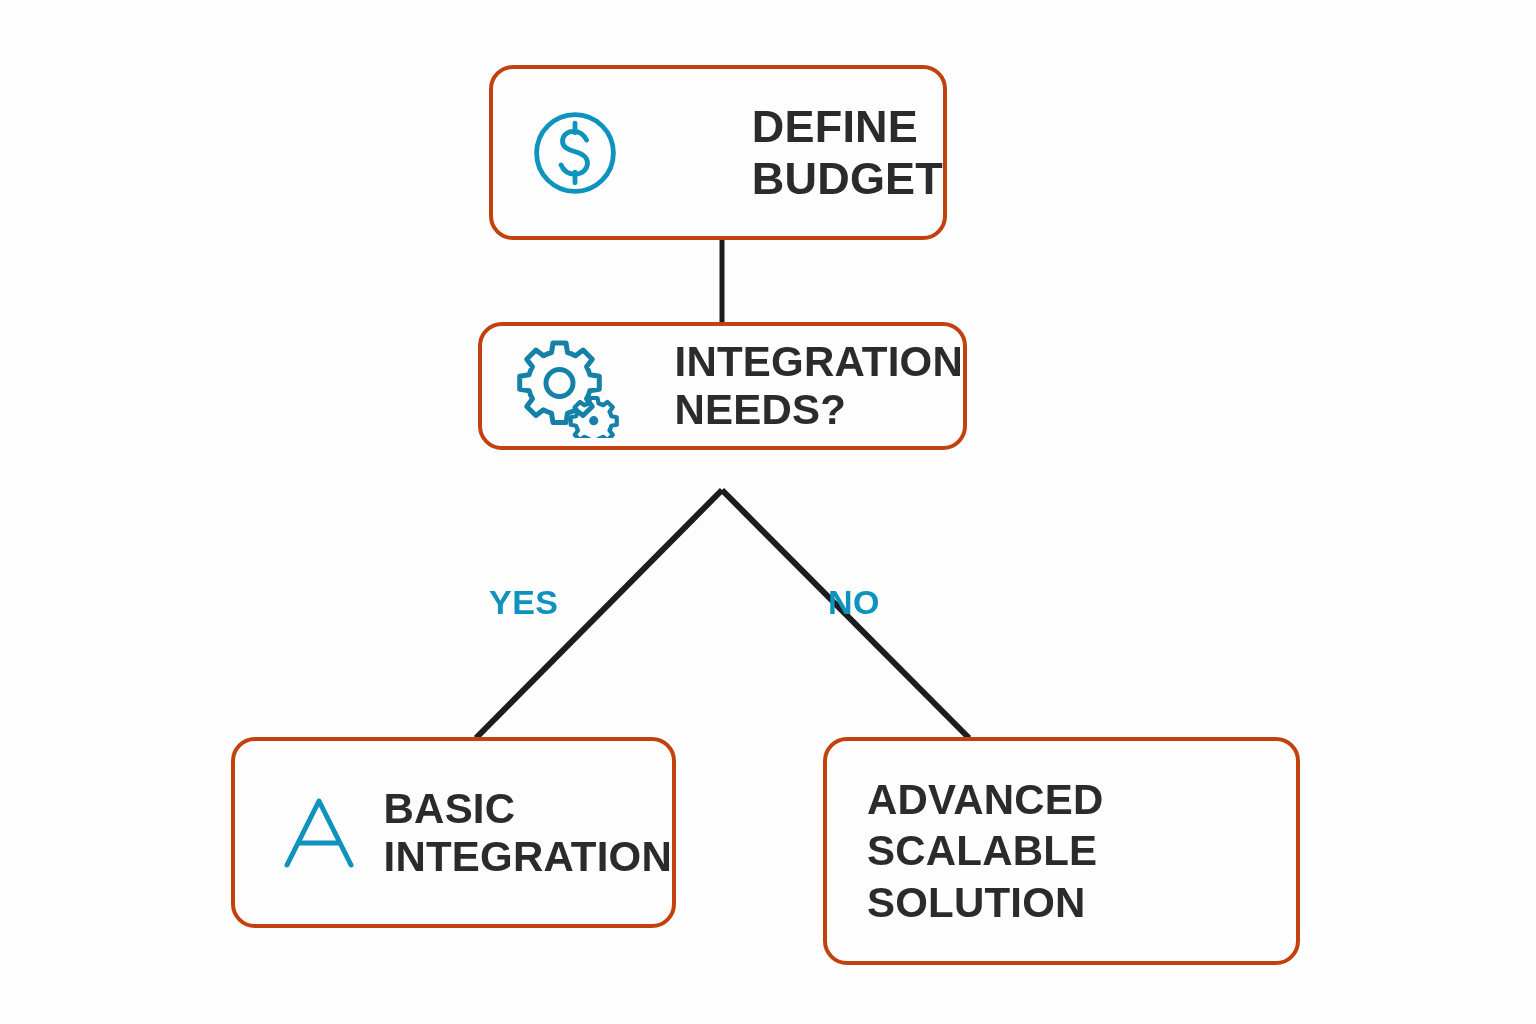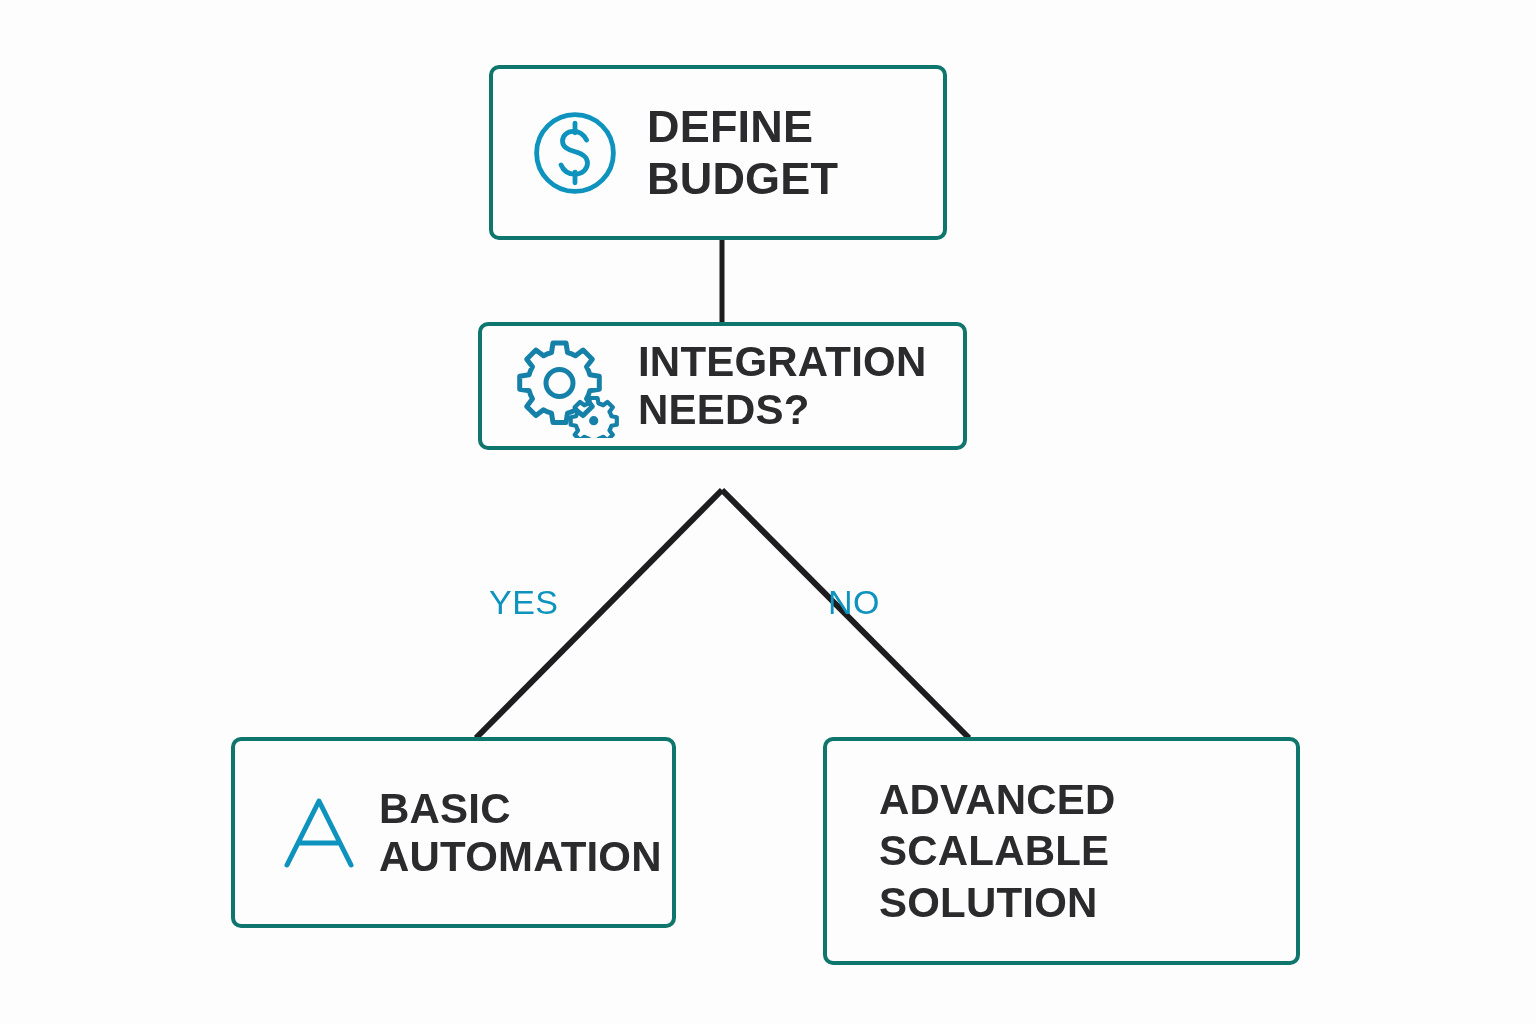--- a/index.html
+++ b/index.html
@@ -30,26 +30,27 @@
     top: 0;
     width: 1536px;
     height: 1024px;
     z-index: 1;
   }
 
   .node {
     position: absolute;
     z-index: 2;
     box-sizing: border-box;
-    border: 4px solid #0f766e;
-    border-radius: 10px;
+    border: 4px solid #c2410c;
+    border-radius: 24px;
     background: #fdfdfd;
     display: flex;
     flex-direction: row;
     align-items: center;
+    justify-content: space-between;
   }
 
   .node-icon {
     flex: 0 0 auto;
     display: flex;
     align-items: center;
     justify-content: center;
   }
 
   .node-label {
@@ -91,30 +92,30 @@
     padding-left: 42px;
   }
   #node-basic-automation .node-icon { width: 84px; height: 84px; }
   #node-basic-automation .node-label { font-size: 42px; margin-left: 18px; }
 
   #node-advanced-solution {
     left: 823px;
     top: 737px;
     width: 477px;
     height: 228px;
-    padding-left: 52px;
+    padding-left: 40px;
   }
   #node-advanced-solution .node-label { font-size: 42px; line-height: 1.22; }
 
   
   .branch-label {
     position: absolute;
     z-index: 3;
     color: #0d93bd;
-    font-weight: normal;
+    font-weight: bold;
     font-size: 34px;
     letter-spacing: 0.5px;
   }
   #branch-label-yes { left: 489px; top: 583px; }
   #branch-label-no  { left: 828px; top: 583px; }
 </style>
 </head>
 <body>
 
 <div id="canvas">
@@ -163,21 +164,21 @@
   <div class="branch-label" id="branch-label-yes">YES</div>
   <div class="branch-label" id="branch-label-no">NO</div>
 
   <div class="node" id="node-basic-automation">
     <span class="node-icon">
       <svg viewBox="0 0 84 84" width="84" height="84" xmlns="http://www.w3.org/2000/svg">
         <path d="M10 74 L42 10 L74 74 M22 52 H62" fill="none" stroke="#0d93bd" stroke-width="5" stroke-linecap="round" stroke-linejoin="round"></path>
       </svg>
     </span>
     <span class="node-label">BASIC
-AUTOMATION</span>
+INTEGRATION</span>
   </div>
 
   <div class="node" id="node-advanced-solution">
     <span class="node-label">ADVANCED
 SCALABLE
 SOLUTION</span>
   </div>
 
 </div>
 

